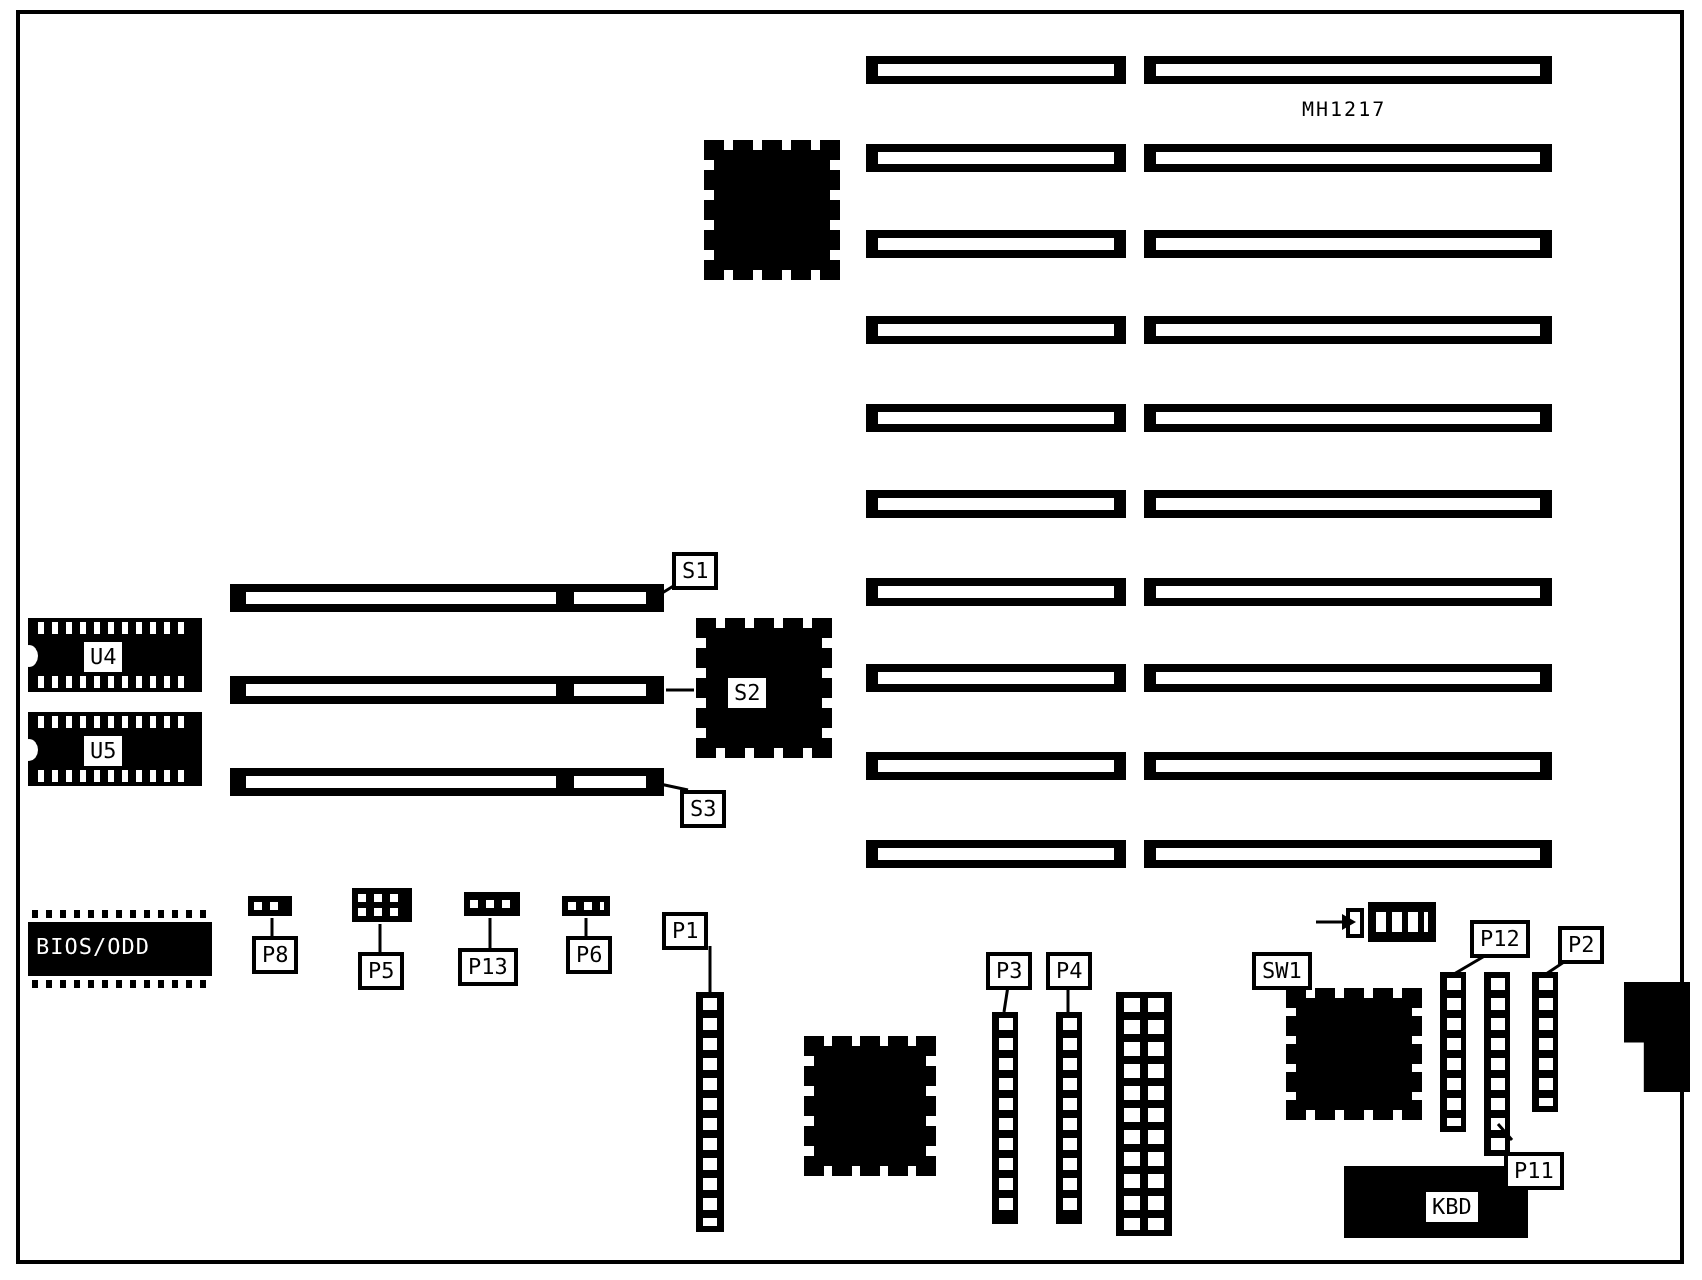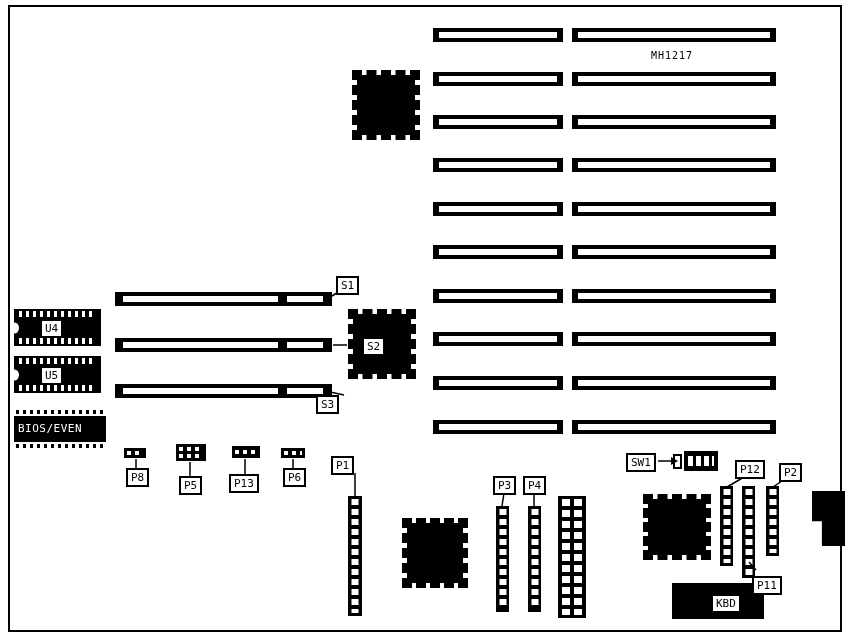--- a/index.html
+++ b/index.html
@@ -163,21 +163,21 @@
     <div class="pins-top"></div>
     <div class="pins-bottom"></div>
     <div class="notch"></div>
   </div>
   <div class="dip" style="left:14px;top:356px;width:87px;height:37px">
     <div class="pins-top"></div>
     <div class="pins-bottom"></div>
     <div class="notch"></div>
   </div>
 
-  <div class="bios" style="left:14px;top:416px;width:92px;height:26px">BIOS/EVEN</div>
+  <div class="bios" style="left:14px;top:461px;width:92px;height:27px">BIOS/ODD</div>
 
   <div class="hconn" style="left:124px;top:448px;width:22px;height:10px">
     <div class="hpins" style="top:3px"></div>
   </div>
   <div class="hconn" style="left:176px;top:444px;width:30px;height:17px">
     <div class="hpins" style="top:3px"></div>
     <div class="hpins" style="bottom:3px"></div>
   </div>
   <div class="hconn" style="left:232px;top:446px;width:28px;height:12px">
     <div class="hpins" style="top:4px"></div>
@@ -232,28 +232,28 @@
       <line x1="658" y1="461" x2="671" y2="461"></line>
       <line x1="744" y1="477" x2="727" y2="487"></line>
       <line x1="788" y1="477" x2="773" y2="487"></line>
       <line x1="756" y1="570" x2="749" y2="562"></line>
     </g>
     <polygon points="671,457 671,465 678,461" fill="#000"></polygon>
   </svg>
 
   <div class="callout" style="left:336px;top:276px">S1</div>
   <div class="callout" style="left:362px;top:337px">S2</div>
-  <div class="callout" style="left:316px;top:395px">S3</div>
+  <div class="callout" style="left:340px;top:395px">S3</div>
   <div class="callout" style="left:40px;top:319px">U4</div>
   <div class="callout" style="left:40px;top:366px">U5</div>
   <div class="callout" style="left:126px;top:468px">P8</div>
   <div class="callout" style="left:179px;top:476px">P5</div>
   <div class="callout" style="left:229px;top:474px">P13</div>
   <div class="callout" style="left:283px;top:468px">P6</div>
   <div class="callout" style="left:331px;top:456px">P1</div>
   <div class="callout" style="left:493px;top:476px">P3</div>
   <div class="callout" style="left:523px;top:476px">P4</div>
-  <div class="callout" style="left:626px;top:453px">SW1</div>
+  <div class="callout" style="left:626px;top:476px">SW1</div>
   <div class="callout" style="left:735px;top:460px">P12</div>
   <div class="callout" style="left:779px;top:463px">P2</div>
   <div class="callout" style="left:752px;top:576px">P11</div>
   <div class="callout" style="left:711px;top:594px">KBD</div>
 </div>
 
 </body></html>

